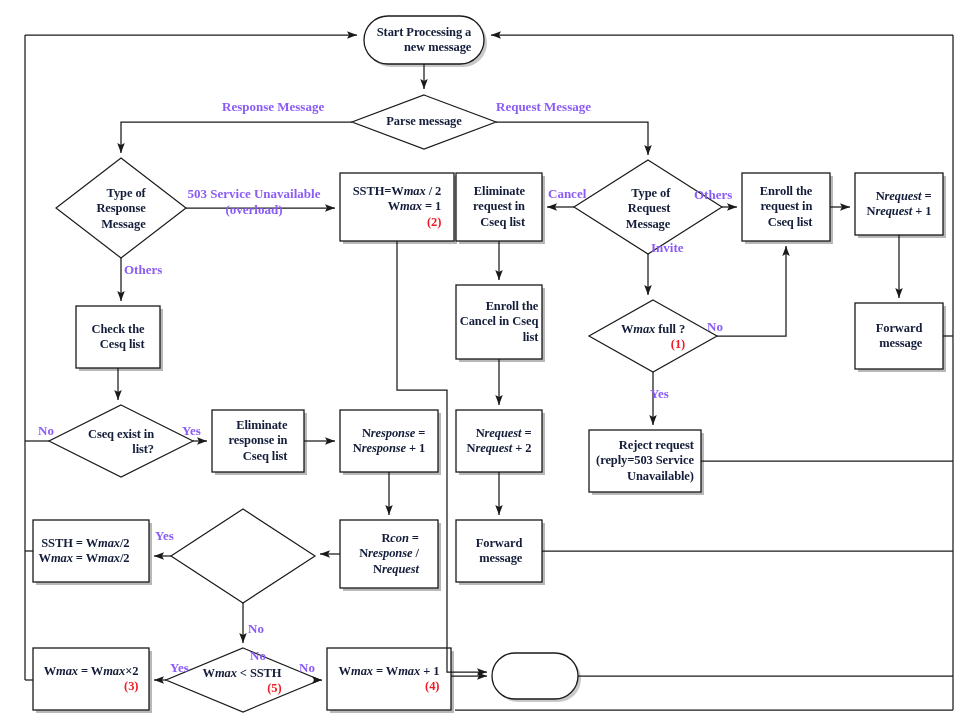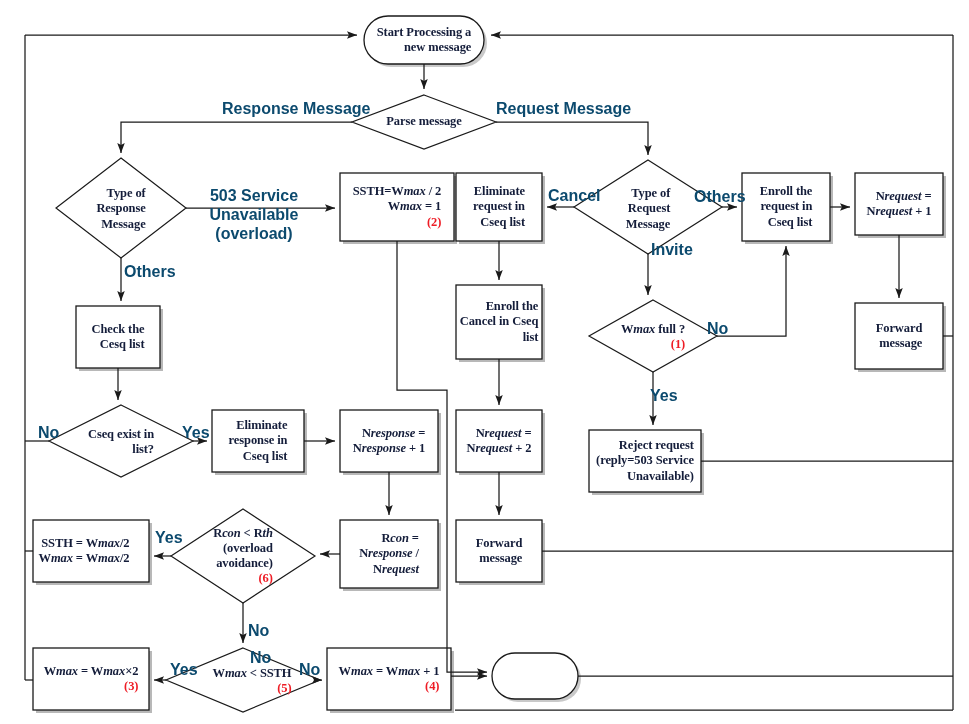--- a/index.html
+++ b/index.html
@@ -21,25 +21,25 @@
     font-weight:bold;
     font-size:12.5px;
     line-height:1.22;
     color:#141d3a;
     pointer-events:none;
     letter-spacing:-0.1px;
   }
   .node-text span.red{color:#ee1c25;}
   .edge-label{
     position:absolute;
-    font-family:Liberation Sans, sans-serif;
+    font-family:Liberation Serif, serif;
     font-weight:bold;
-    font-size:16px;
+    font-size:13px;
     line-height:1.2;
-    color:#0c4a6e;
+    color:#8b5cf6;
     text-align:center;
     white-space:nowrap;
   }
   .edge-label.wrap{white-space:normal;}
   i.it{font-style:italic;}
 </style>
 </head>
 <body>
 
 <div id="page">
@@ -292,48 +292,40 @@
         <div>(reply=503 Service</div>
         <div>Unavailable)</div>
       </div>
     </div>
   <div class="node-text" style="left:24px;top:520px;width:120px;height:62px;border-radius:23px;">
       <div>
         <div>SSTH = W<i class="it">max</i>/2</div>
         <div>W<i class="it">max</i> = W<i class="it">max</i>/2</div>
       </div>
     </div>
-  <div class="node-text" style="left:190px;top:521px;width:106px;height:70px;">
-      <div>
-        <div>R<i class="it">con</i> &lt;  R<i class="it">th</i></div>
-        <div>(overload</div>
-        <div>avoidance)</div>
-        <div><span class="red">(6)</span></div>
-      </div>
-    </div>
   <div class="node-text" style="left:340px;top:520px;width:98px;height:68px;">
       <div>
         <div>R<i class="it">con</i> =</div>
         <div>N<i class="it">response</i> /</div>
         <div>N<i class="it">request</i></div>
       </div>
     </div>
   <div class="node-text" style="left:456px;top:520px;width:86px;height:62px;">
       <div>
         <div>Forward</div>
         <div>message</div>
       </div>
     </div>
   <div class="node-text" style="left:33px;top:648px;width:116px;height:62px;">
       <div>
         <div>W<i class="it">max</i> = W<i class="it">max</i>×2</div>
         <div><span class="red">(3)</span></div>
       </div>
     </div>
-  <div class="node-text" style="left:198px;top:660px;width:108px;height:42px;">
+  <div class="node-text" style="left:188px;top:660px;width:108px;height:42px;">
       <div>
         <div>W<i class="it">max</i> &lt; SSTH</div>
         <div><span class="red">(5)</span></div>
       </div>
     </div>
   <div class="node-text" style="left:327px;top:648px;width:124px;height:62px;">
       <div>
         <div>W<i class="it">max</i> = W<i class="it">max</i> + 1</div>
         <div><span class="red">(4)</span></div>
       </div>

